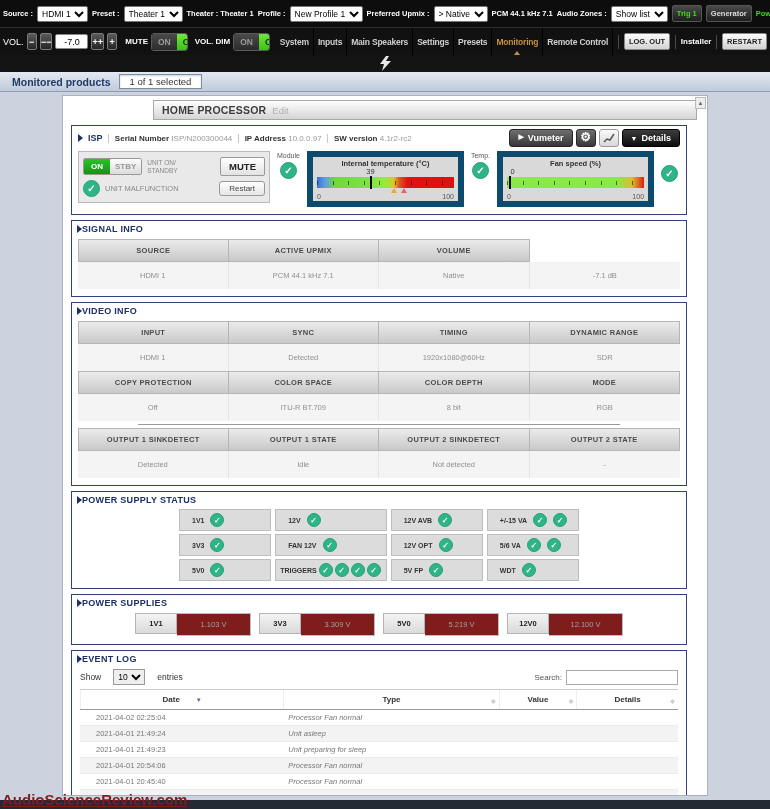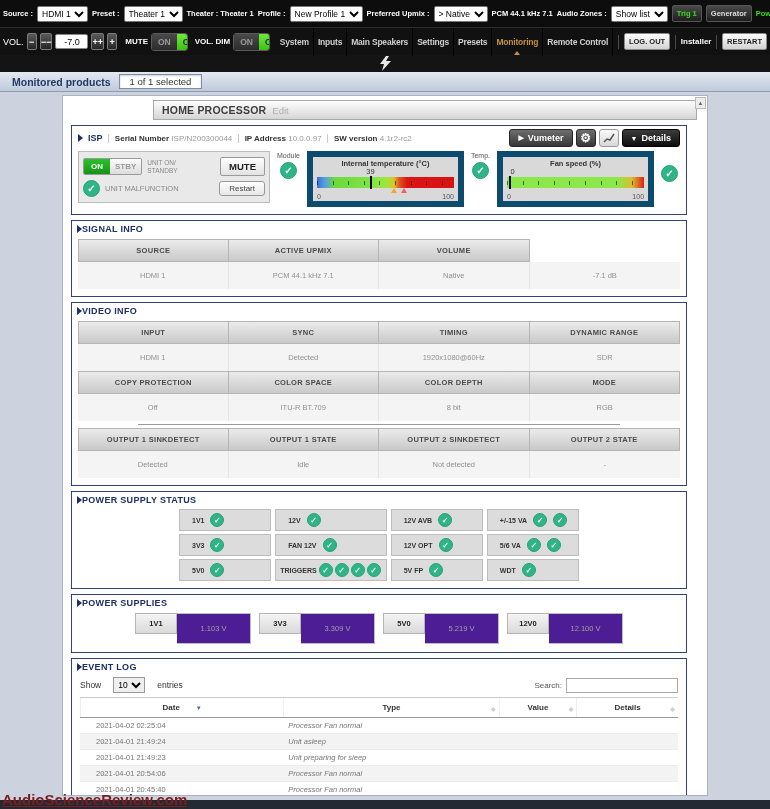--- a/index.html
+++ b/index.html
@@ -86,21 +86,21 @@
   .panel-title { display:flex; align-items:center; padding:3px 5px; font-size:9px; font-weight:bold; color:#1c2f66; letter-spacing:.3px; }
   .tri { width:0; height:0; border-top:4px solid transparent; border-bottom:4px solid transparent; border-left:5px solid #1c2f66; }
   
   .isp-head { display:flex; align-items:center; gap:5px; padding:3px 6px 2px; font-size:8px; white-space:nowrap; }
   .isp-name { font-weight:bold; color:#1c2f66; font-size:9px; }
   .hsep { color:#b5b5b5; font-size:9px; }
   .kv b { color:#333; } .kv span { color:#999; }
   .isp-actions { margin-left:auto; display:flex; gap:3px; align-items:center; }
   .btn-dark {
     background:linear-gradient(#6e6e6e,#373737); border:1px solid #262626; color:#fff;
-    font-size:9px; font-weight:bold; padding:3px 8px; border-radius:3px; display:inline-flex; align-items:center; gap:4px;
+    font-size:9px; font-weight:bold; padding:3px 8px; border-radius:3px; display:inline-flex; gap:4px;
   }
   .btn-black {
     background:linear-gradient(#3c3c3c,#0d0d0d); border:1px solid #000; color:#fff;
     font-size:9px; font-weight:bold; padding:3px 8px; border-radius:3px; display:inline-flex; align-items:center; gap:4px;
   }
   .btn-sq { width:20px; height:18px; padding:0; justify-content:center; }
   .btn-lite-sq {
     width:20px; height:18px; background:linear-gradient(#fbfbfb,#d8d8d8); border:1px solid #999;
     border-radius:3px; display:inline-flex; align-items:center; justify-content:center;
   }
@@ -147,21 +147,21 @@
   .v-divider { height:1px; background:#9a9a9a; margin:3px 60px; }
   
   .pss-grid { width:400px; margin:1px auto 7px; display:grid; grid-template-columns:repeat(4,1fr); gap:3px 4px; }
   .pss-cell { display:flex; align-items:center; gap:6px; background:#dcdcdc; border:1px solid #bdbdbd; height:22px; padding:0 5px 0 12px; }
   .pss-cell .pl { font-size:7px; font-weight:bold; color:#333; white-space:nowrap; }
   .pss-cell.triggers { padding-left:4px; gap:2px; }
   
   .ps-row { display:flex; justify-content:center; gap:8px; margin:2px 0 8px; }
   .ps-item { display:flex; }
   .ps-label { width:42px; height:21px; background:linear-gradient(#f4f4f4,#dadada); border:1px solid #b5b5b5; font-size:7.5px; font-weight:bold; color:#222; display:flex; align-items:center; justify-content:center; }
-  .ps-value { width:74px; height:31px; background:#4c1d95; border:1px solid #bdbdbd; border-left:none; font-size:7.5px; color:#a0a0a0; display:flex; align-items:center; justify-content:center; }
+  .ps-value { width:74px; height:23px; background:#7f1d1d; border:1px solid #bdbdbd; border-left:none; font-size:7.5px; color:#a0a0a0; display:flex; align-items:center; justify-content:center; }
   
   .el-controls { display:flex; align-items:center; gap:12px; padding:2px 8px 4px; font-size:8.5px; color:#333; }
   .el-select { font-size:8.5px; height:16px; border:1px solid #999; }
   .el-search { margin-left:auto; display:flex; align-items:center; gap:4px; font-size:8px; color:#555; }
   .search-input { width:112px; height:15px; border:1px solid #aaa; }
   .el-table { margin:0 8px; border-top:1px solid #ccc; }
   .el-head { display:grid; grid-template-columns:34% 36% 13% 17%; border-bottom:1px solid #999; }
   .el-head > div { position:relative; font-size:8px; font-weight:bold; color:#333; text-align:center; padding:5px 2px; border-left:1px solid #eee; }
   .sort-desc { color:#4a6a9c; font-size:6px; margin-left:16px; }
   .sort-idle { position:absolute; right:3px; top:7px; font-size:6px; color:#cfcfcf; }

